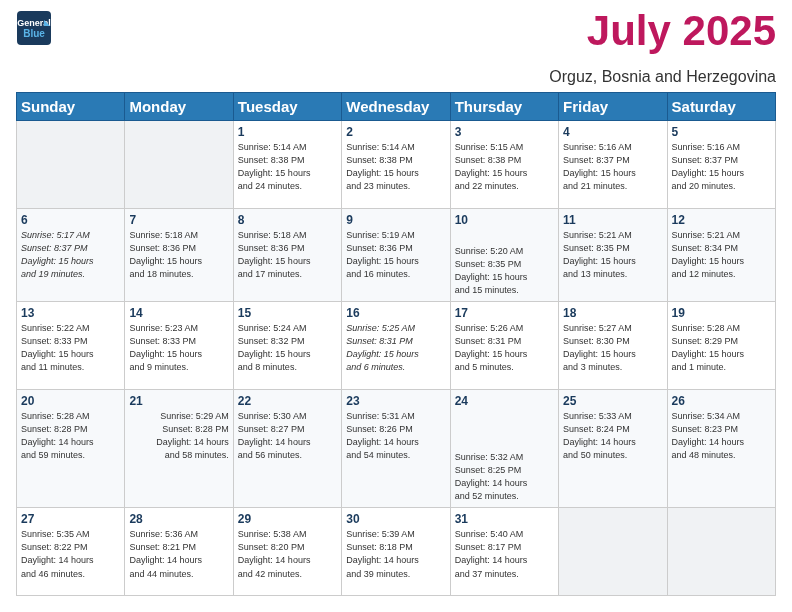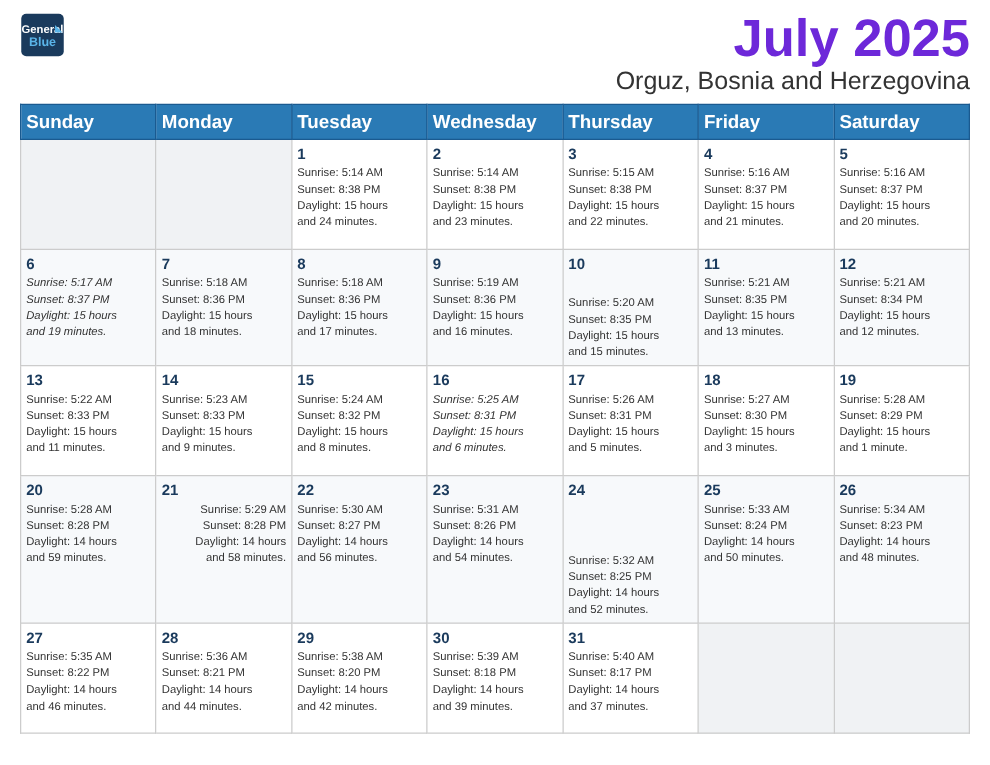--- a/index.html
+++ b/index.html
@@ -24,27 +24,27 @@
       display: flex;
       flex-direction: column;
       align-items: flex-start;
     }
     .title-block {
       text-align: right;
     }
     .month-title {
       font-size: 42px;
       font-weight: bold;
-      color: #6d28d9;
+      color: #be185d;
       line-height: 1;
     }
     .location-title {
-      font-size: 20px;
+      font-size: 16px;
       color: #333;
-      margin-top: 2px;
+      margin-top: 16px;
     }
     .calendar {
       width: 100%;
       border-collapse: collapse;
       table-layout: fixed;
     }
     .calendar th {
       background: #2a7ab5;
       color: #fff;
       font-size: 15px;

